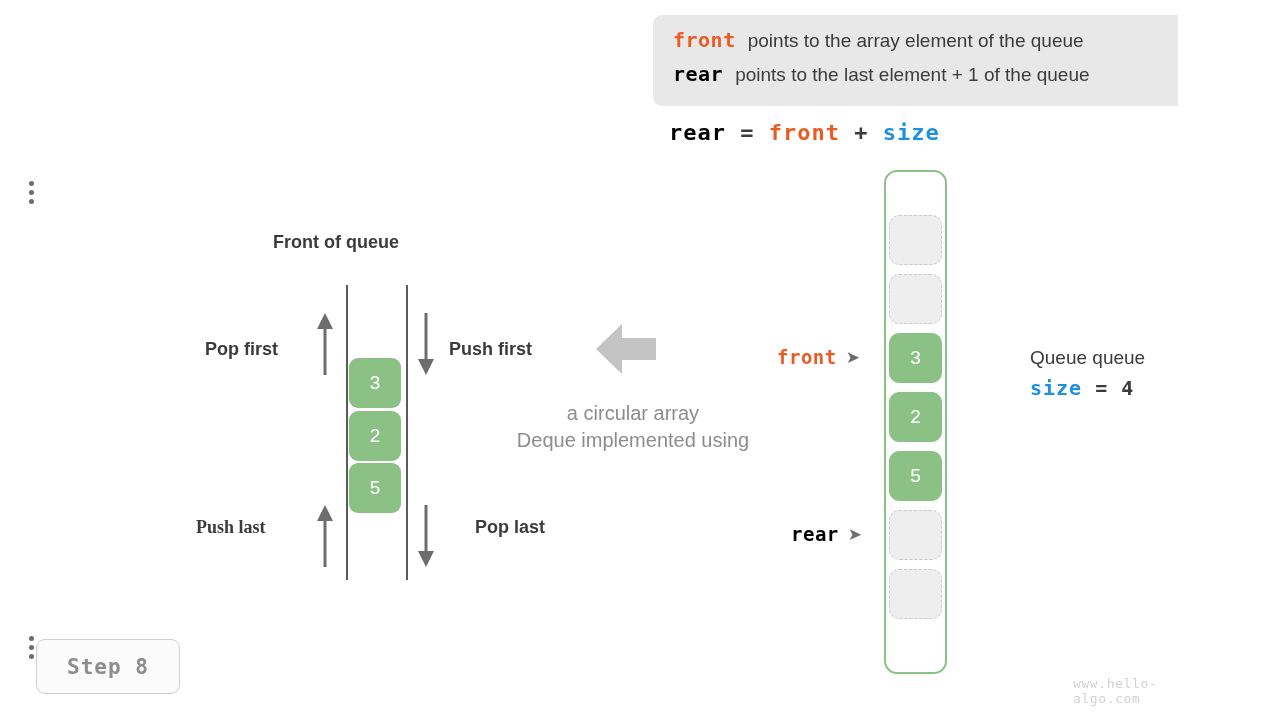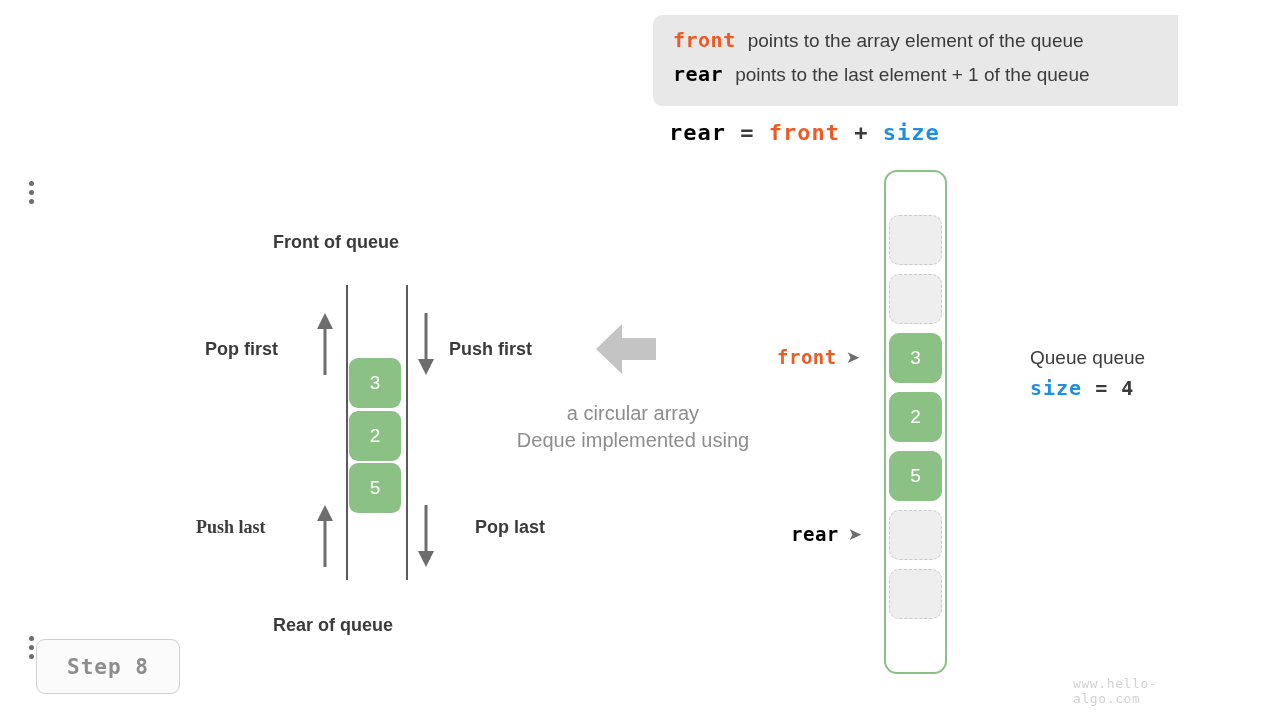--- a/index.html
+++ b/index.html
@@ -278,21 +278,20 @@
 
   <div class="formula mono">
     <span class="kw-rear">rear</span>
     <span class="op">=</span>
     <span class="kw-front">front</span>
     <span class="op">+</span>
     <span class="kw-size">size</span>
   </div>
 
   <div class="lbl-front-of-queue">Front of queue</div>
-  <div class="lbl-rear-of-queue">Rear of queue</div>
 
   <div class="vline left"></div>
   <div class="vline right"></div>
 
   <div class="stack-cell c0">3</div>
   <div class="stack-cell c1">2</div>
   <div class="stack-cell c2">5</div>
 
   <div class="op-label op-pop-first">Pop first</div>
   <div class="op-label op-push-first">Push first</div>

